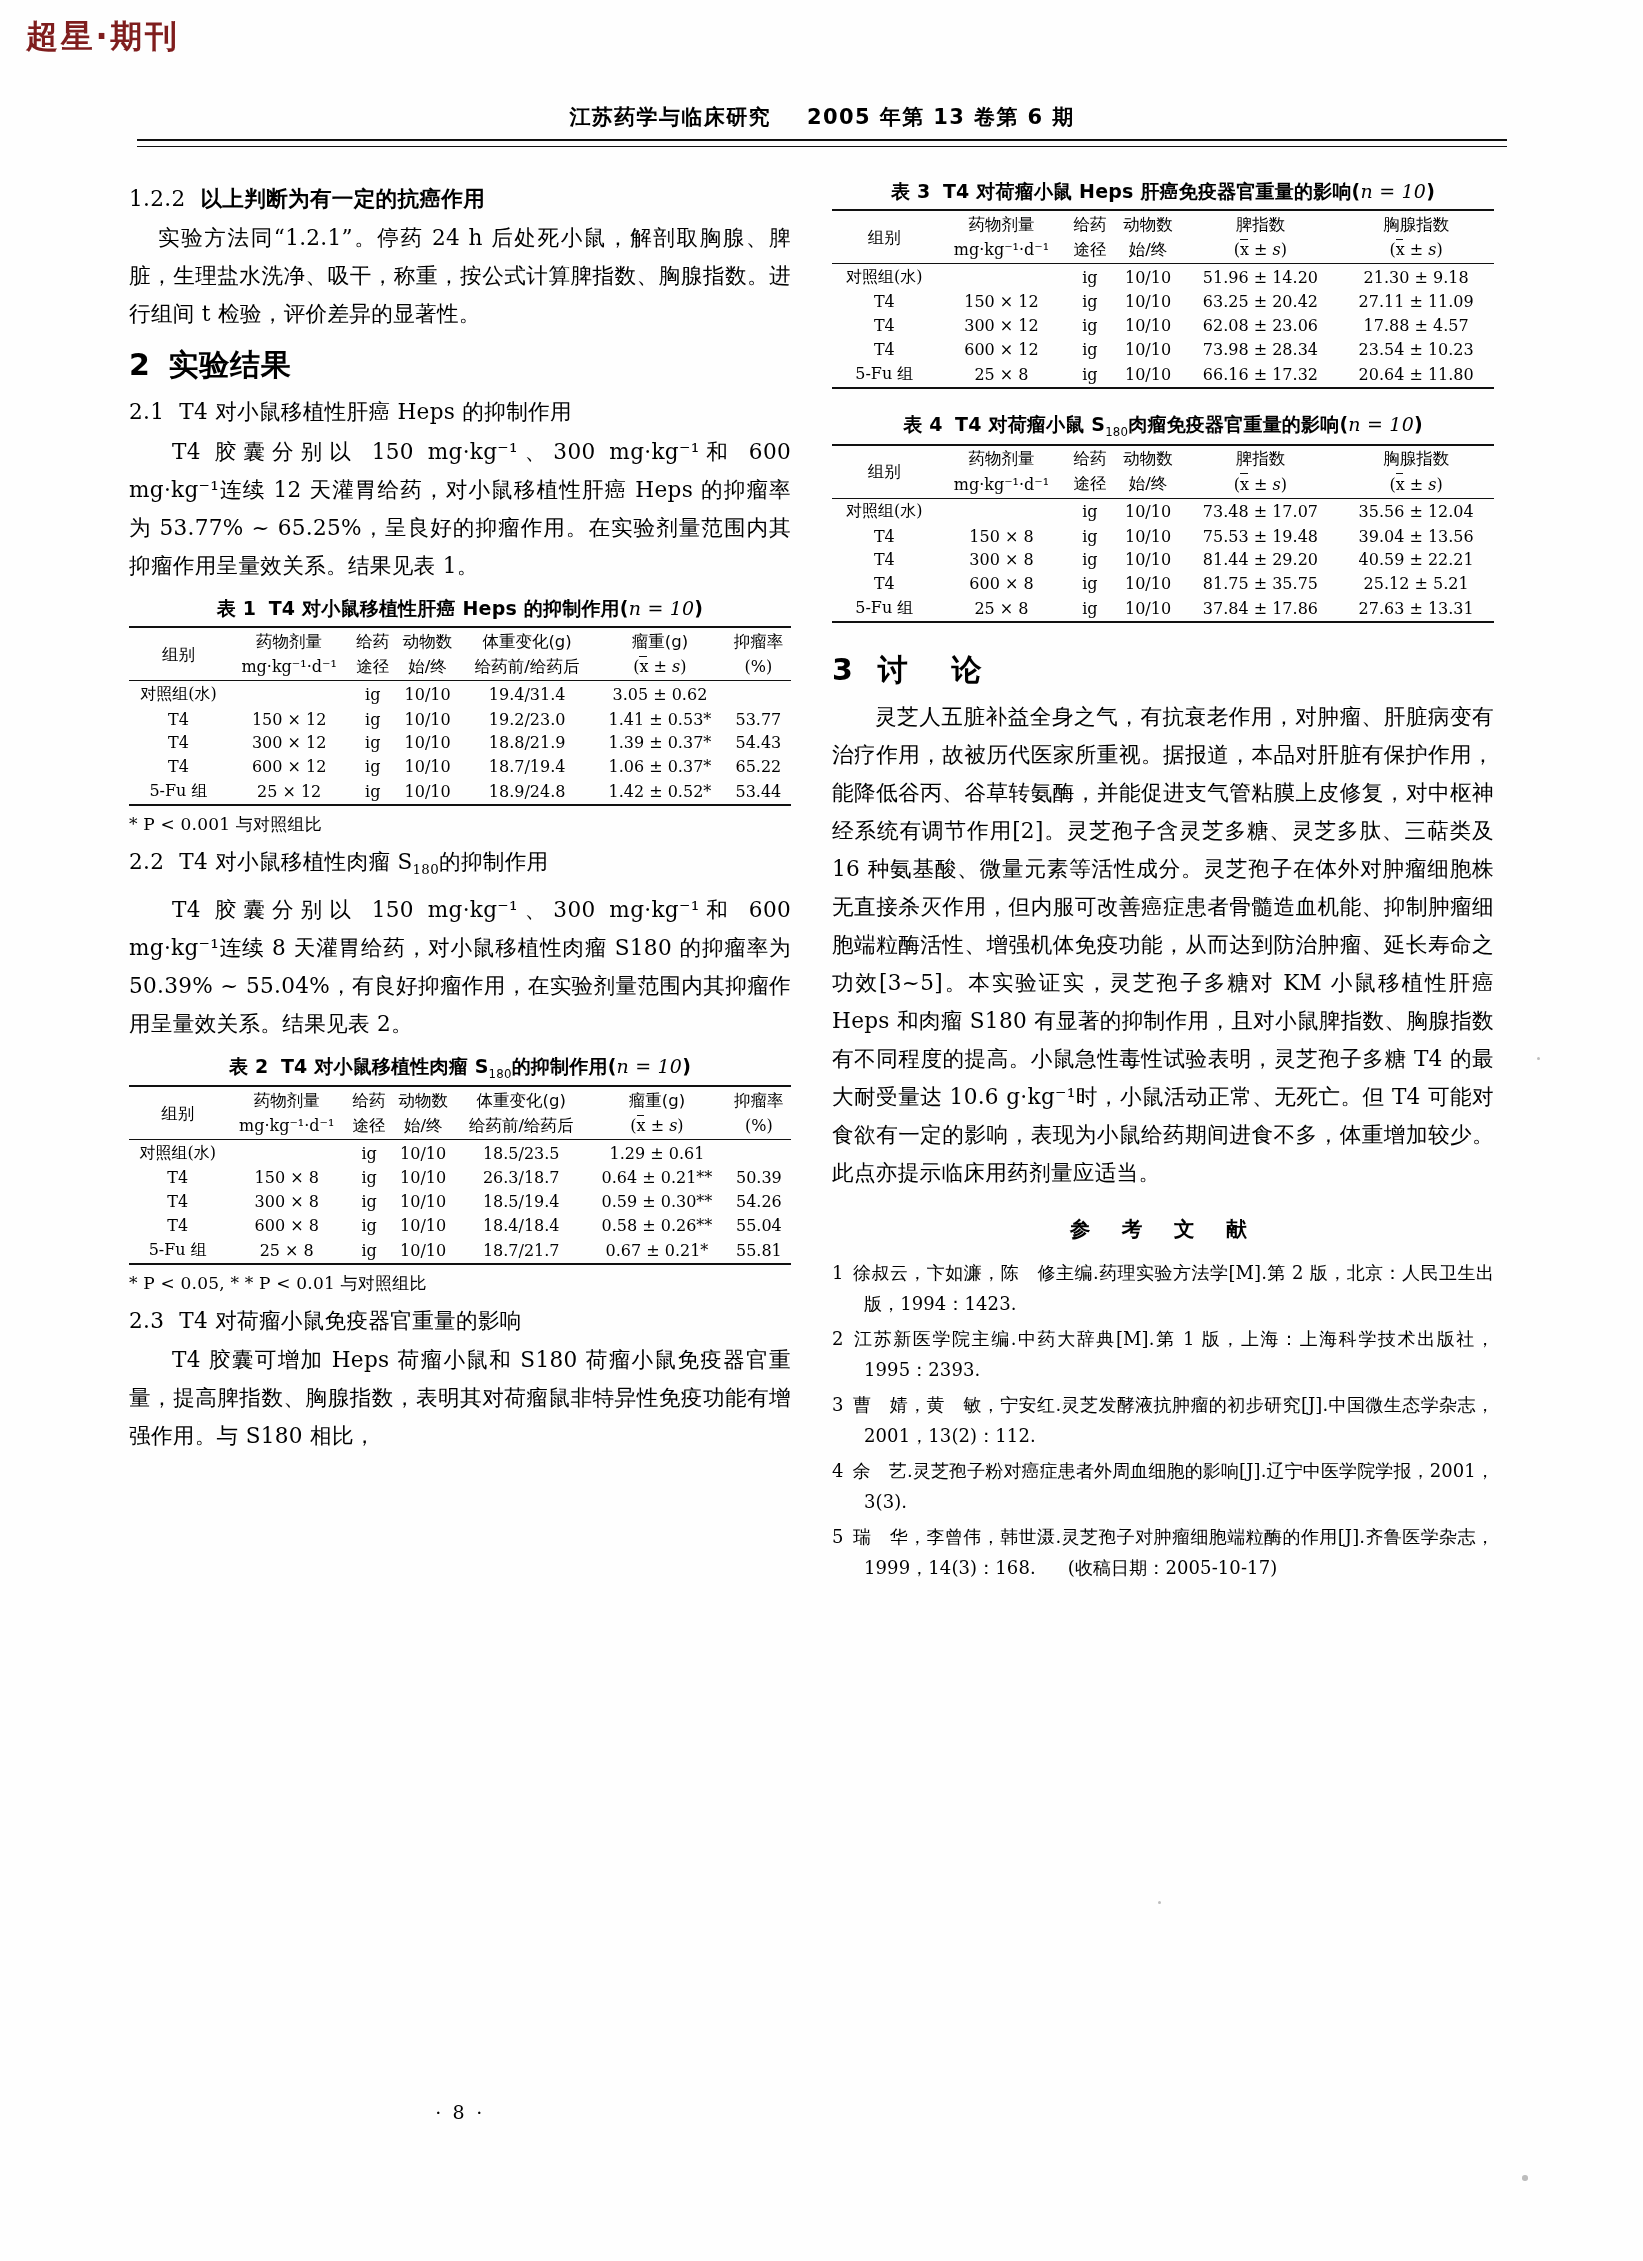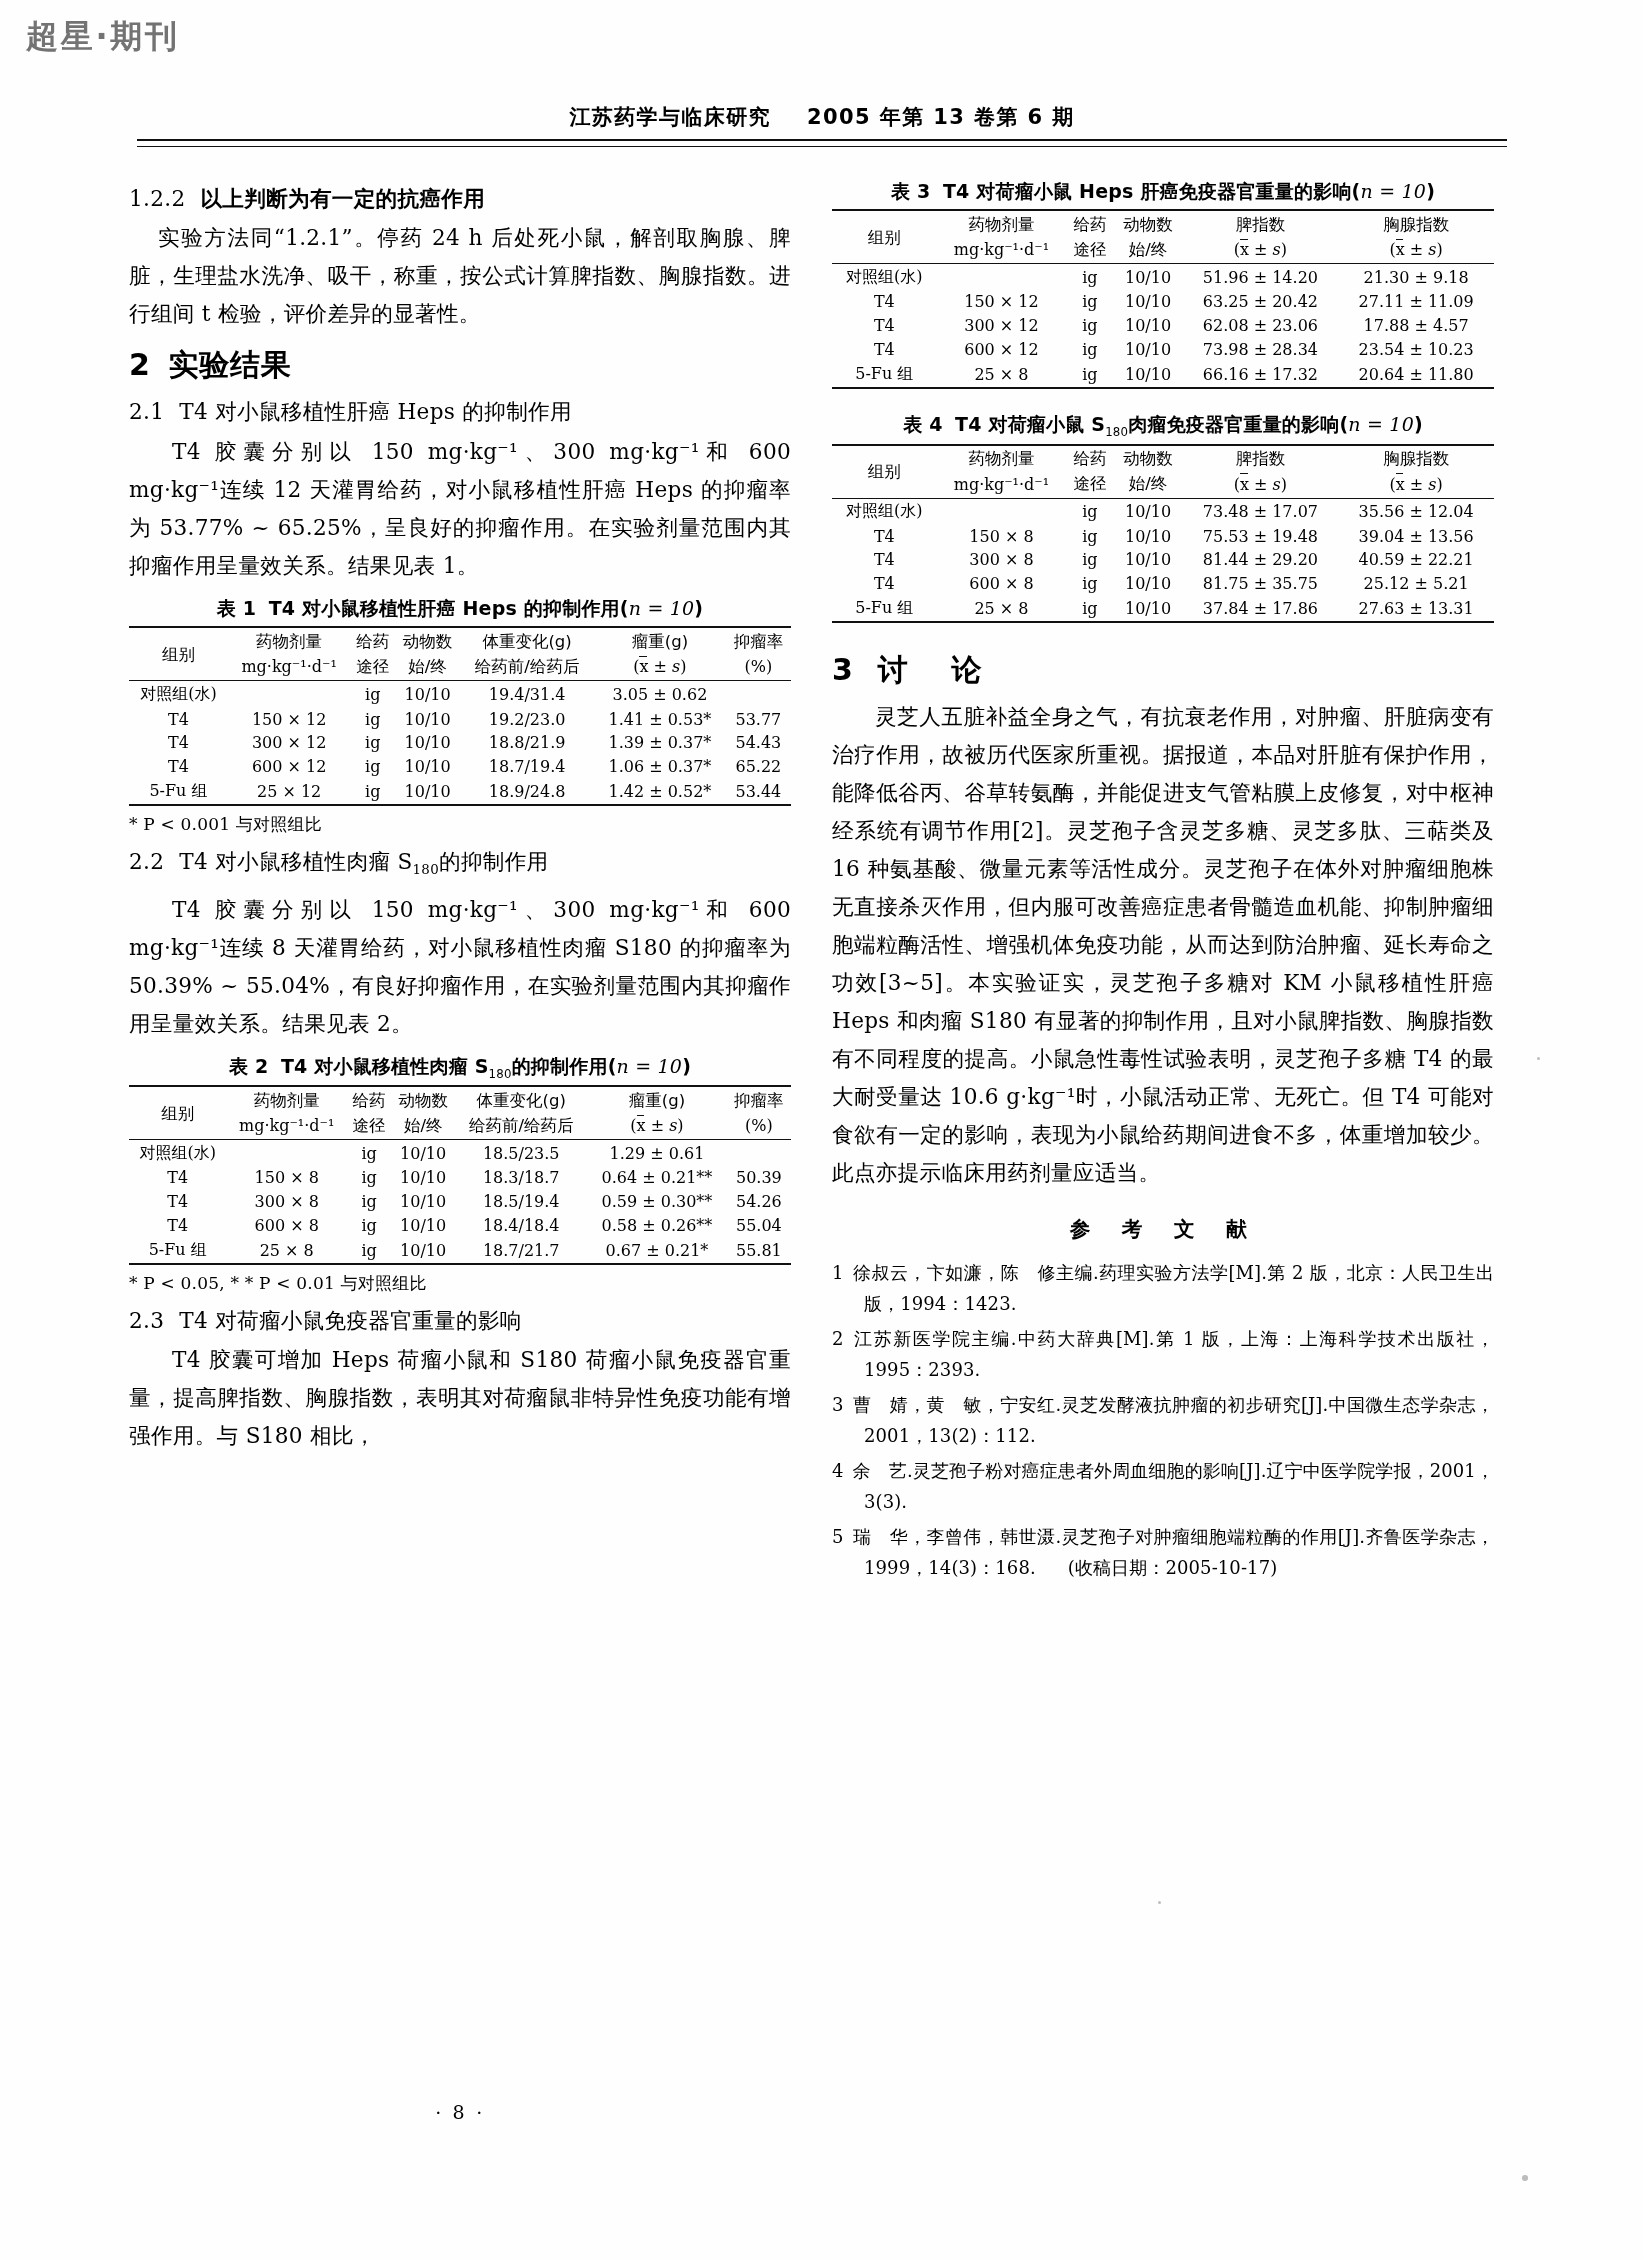--- a/index.html
+++ b/index.html
@@ -13,21 +13,21 @@
   }
   .page {
     position:absolute; inset:0;
     background:#fefefe;
   }
 
   
   .watermark {
     position:absolute; left:26px; top:15px;
     font-size:32px; letter-spacing:2.7px;
-    color:#737373; font-weight:700;
+    color:#7f1d1d; font-weight:700;
     font-family:"DejaVu Sans","Liberation Sans",sans-serif;
     user-select:none;
   }
 
   
   .runhead {
     position:absolute; left:137px; right:137px; top:103px;
     text-align:center;
     font-size:21px; font-weight:700; letter-spacing:1.4px;
     font-family:"DejaVu Sans","Liberation Sans",sans-serif;
@@ -262,21 +262,21 @@
               <td>10/10</td>
               <td>18.5/23.5</td>
               <td>1.29 ± 0.61</td>
               <td></td>
             </tr>
             <tr>
               <td class="grpc">T4</td>
               <td>150 × 8</td>
               <td>ig</td>
               <td>10/10</td>
-              <td>18.3/18.7</td>
+              <td>26.3/18.7</td>
               <td>0.64 ± 0.21**</td>
               <td>50.39</td>
             </tr>
             <tr>
               <td class="grpc">T4</td>
               <td>300 × 8</td>
               <td>ig</td>
               <td>10/10</td>
               <td>18.5/19.4</td>
               <td>0.59 ± 0.30**</td>

